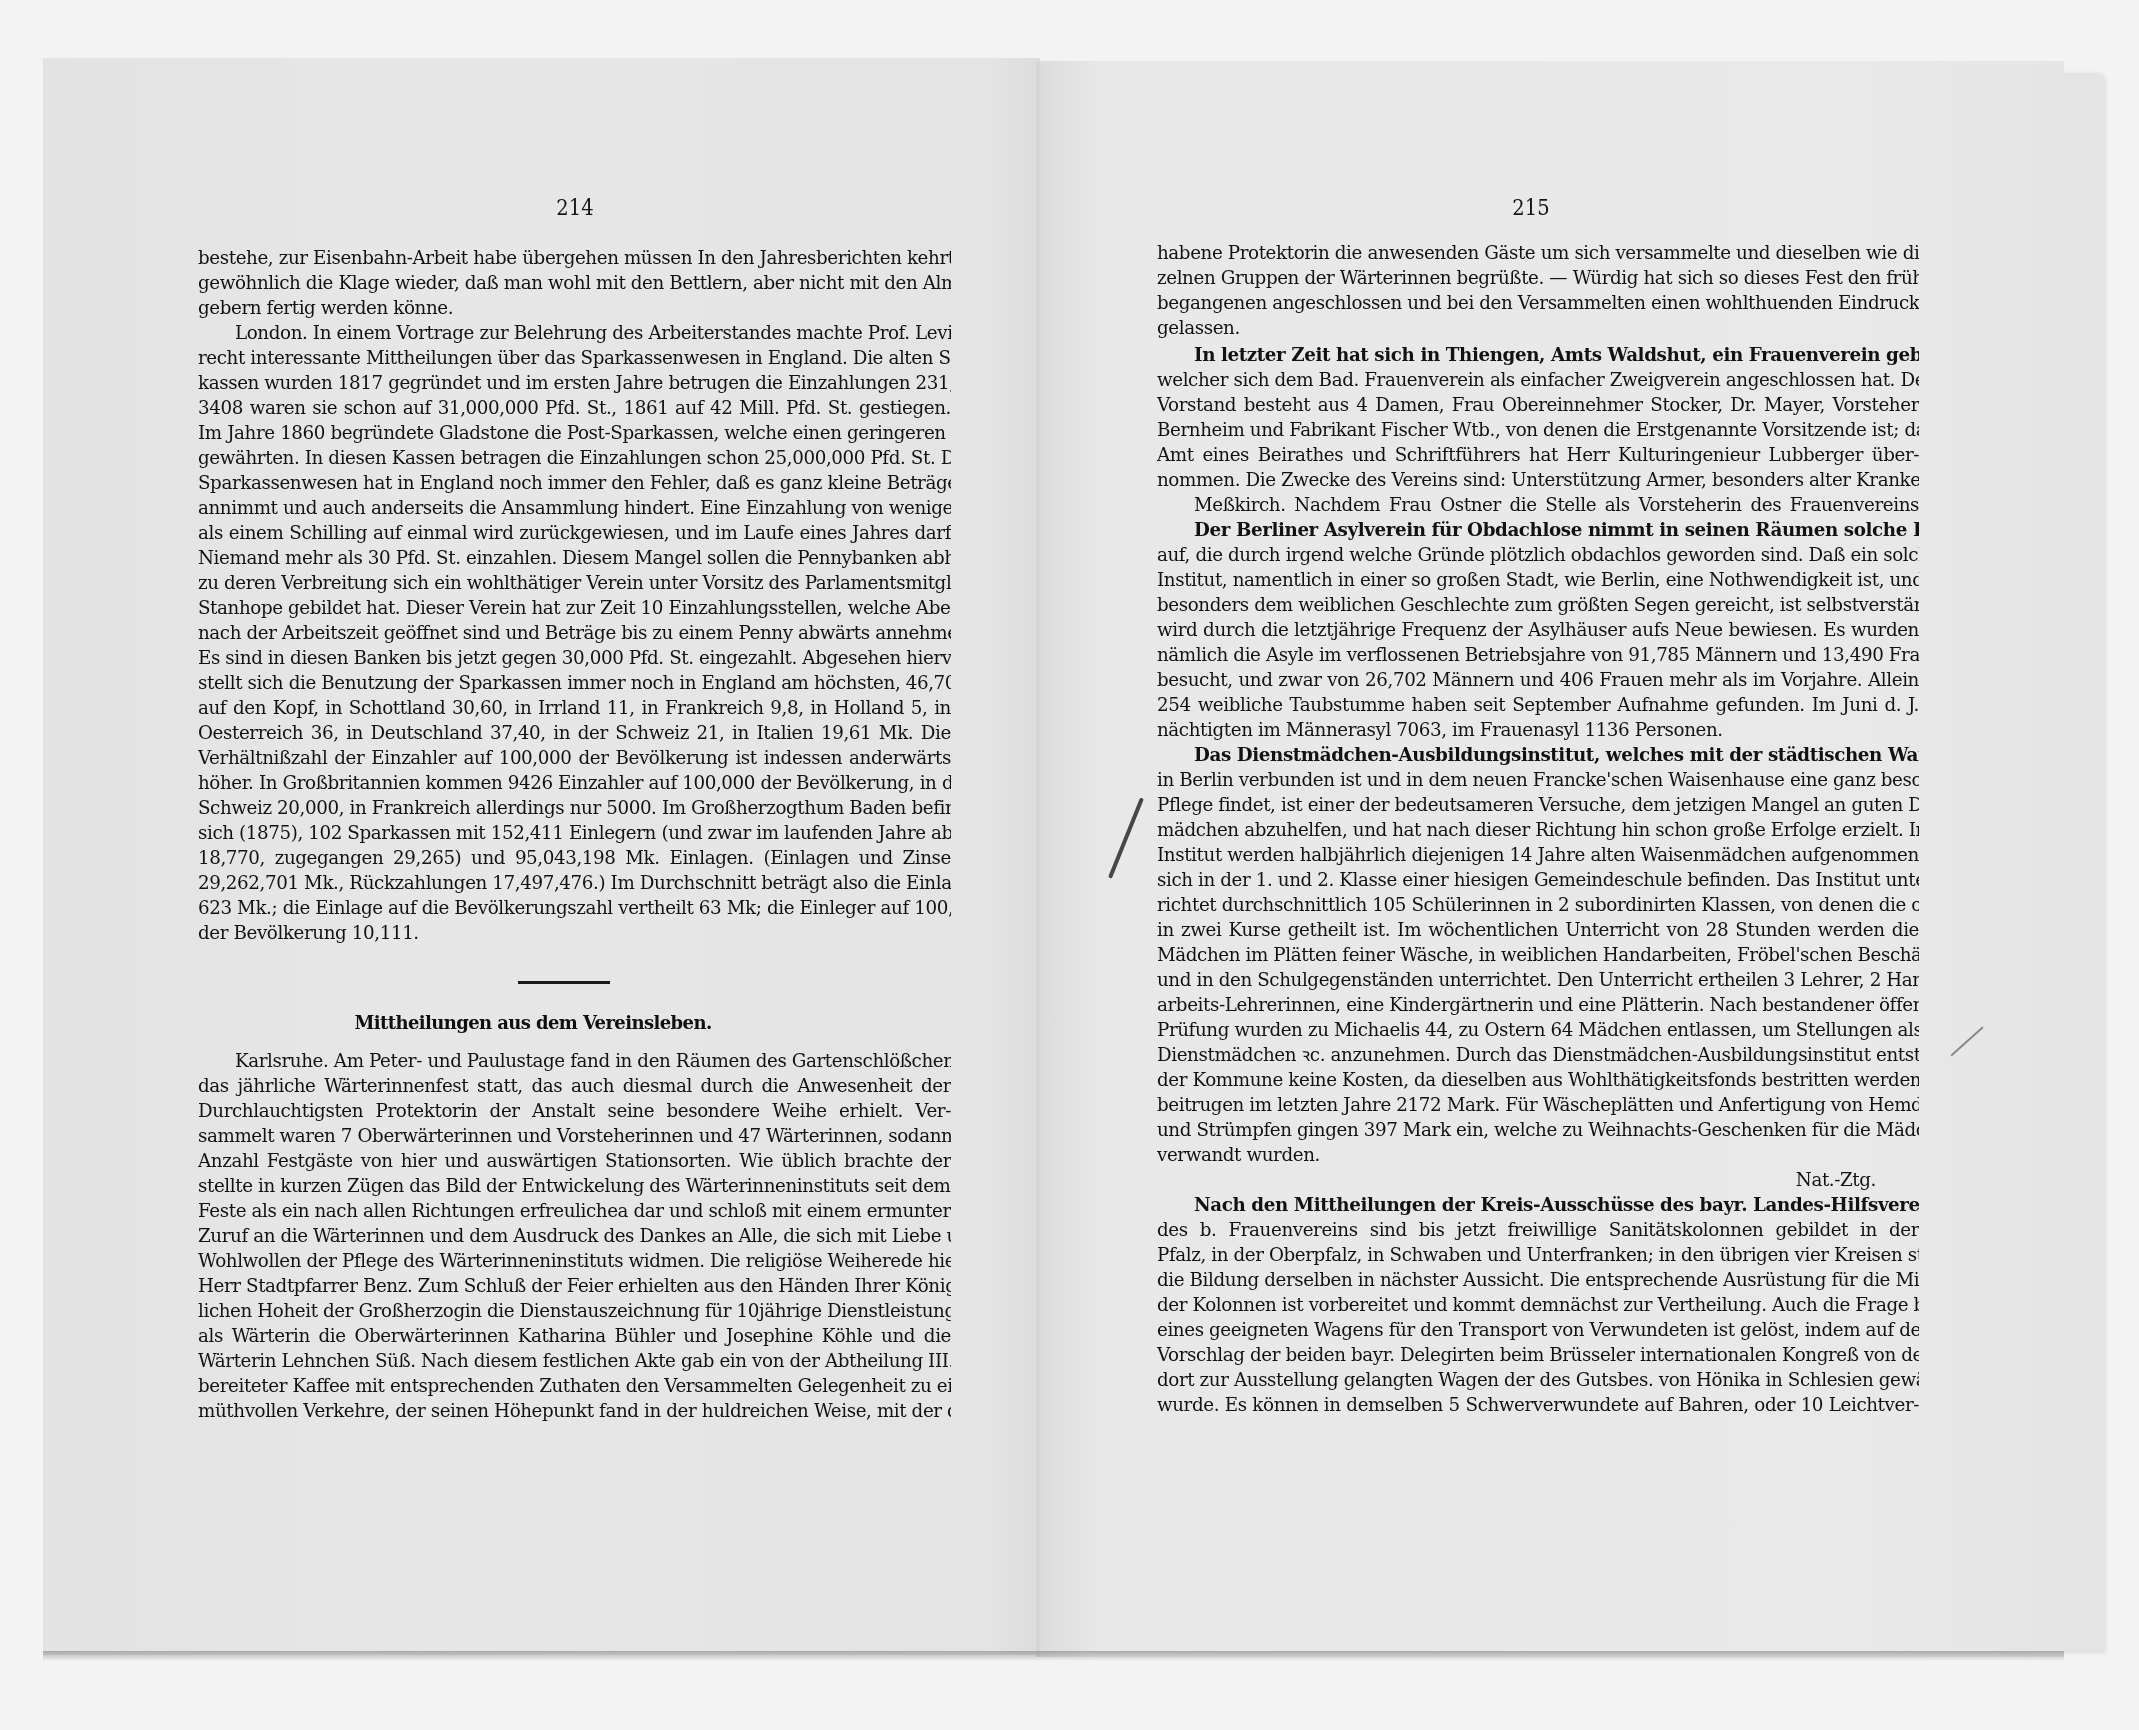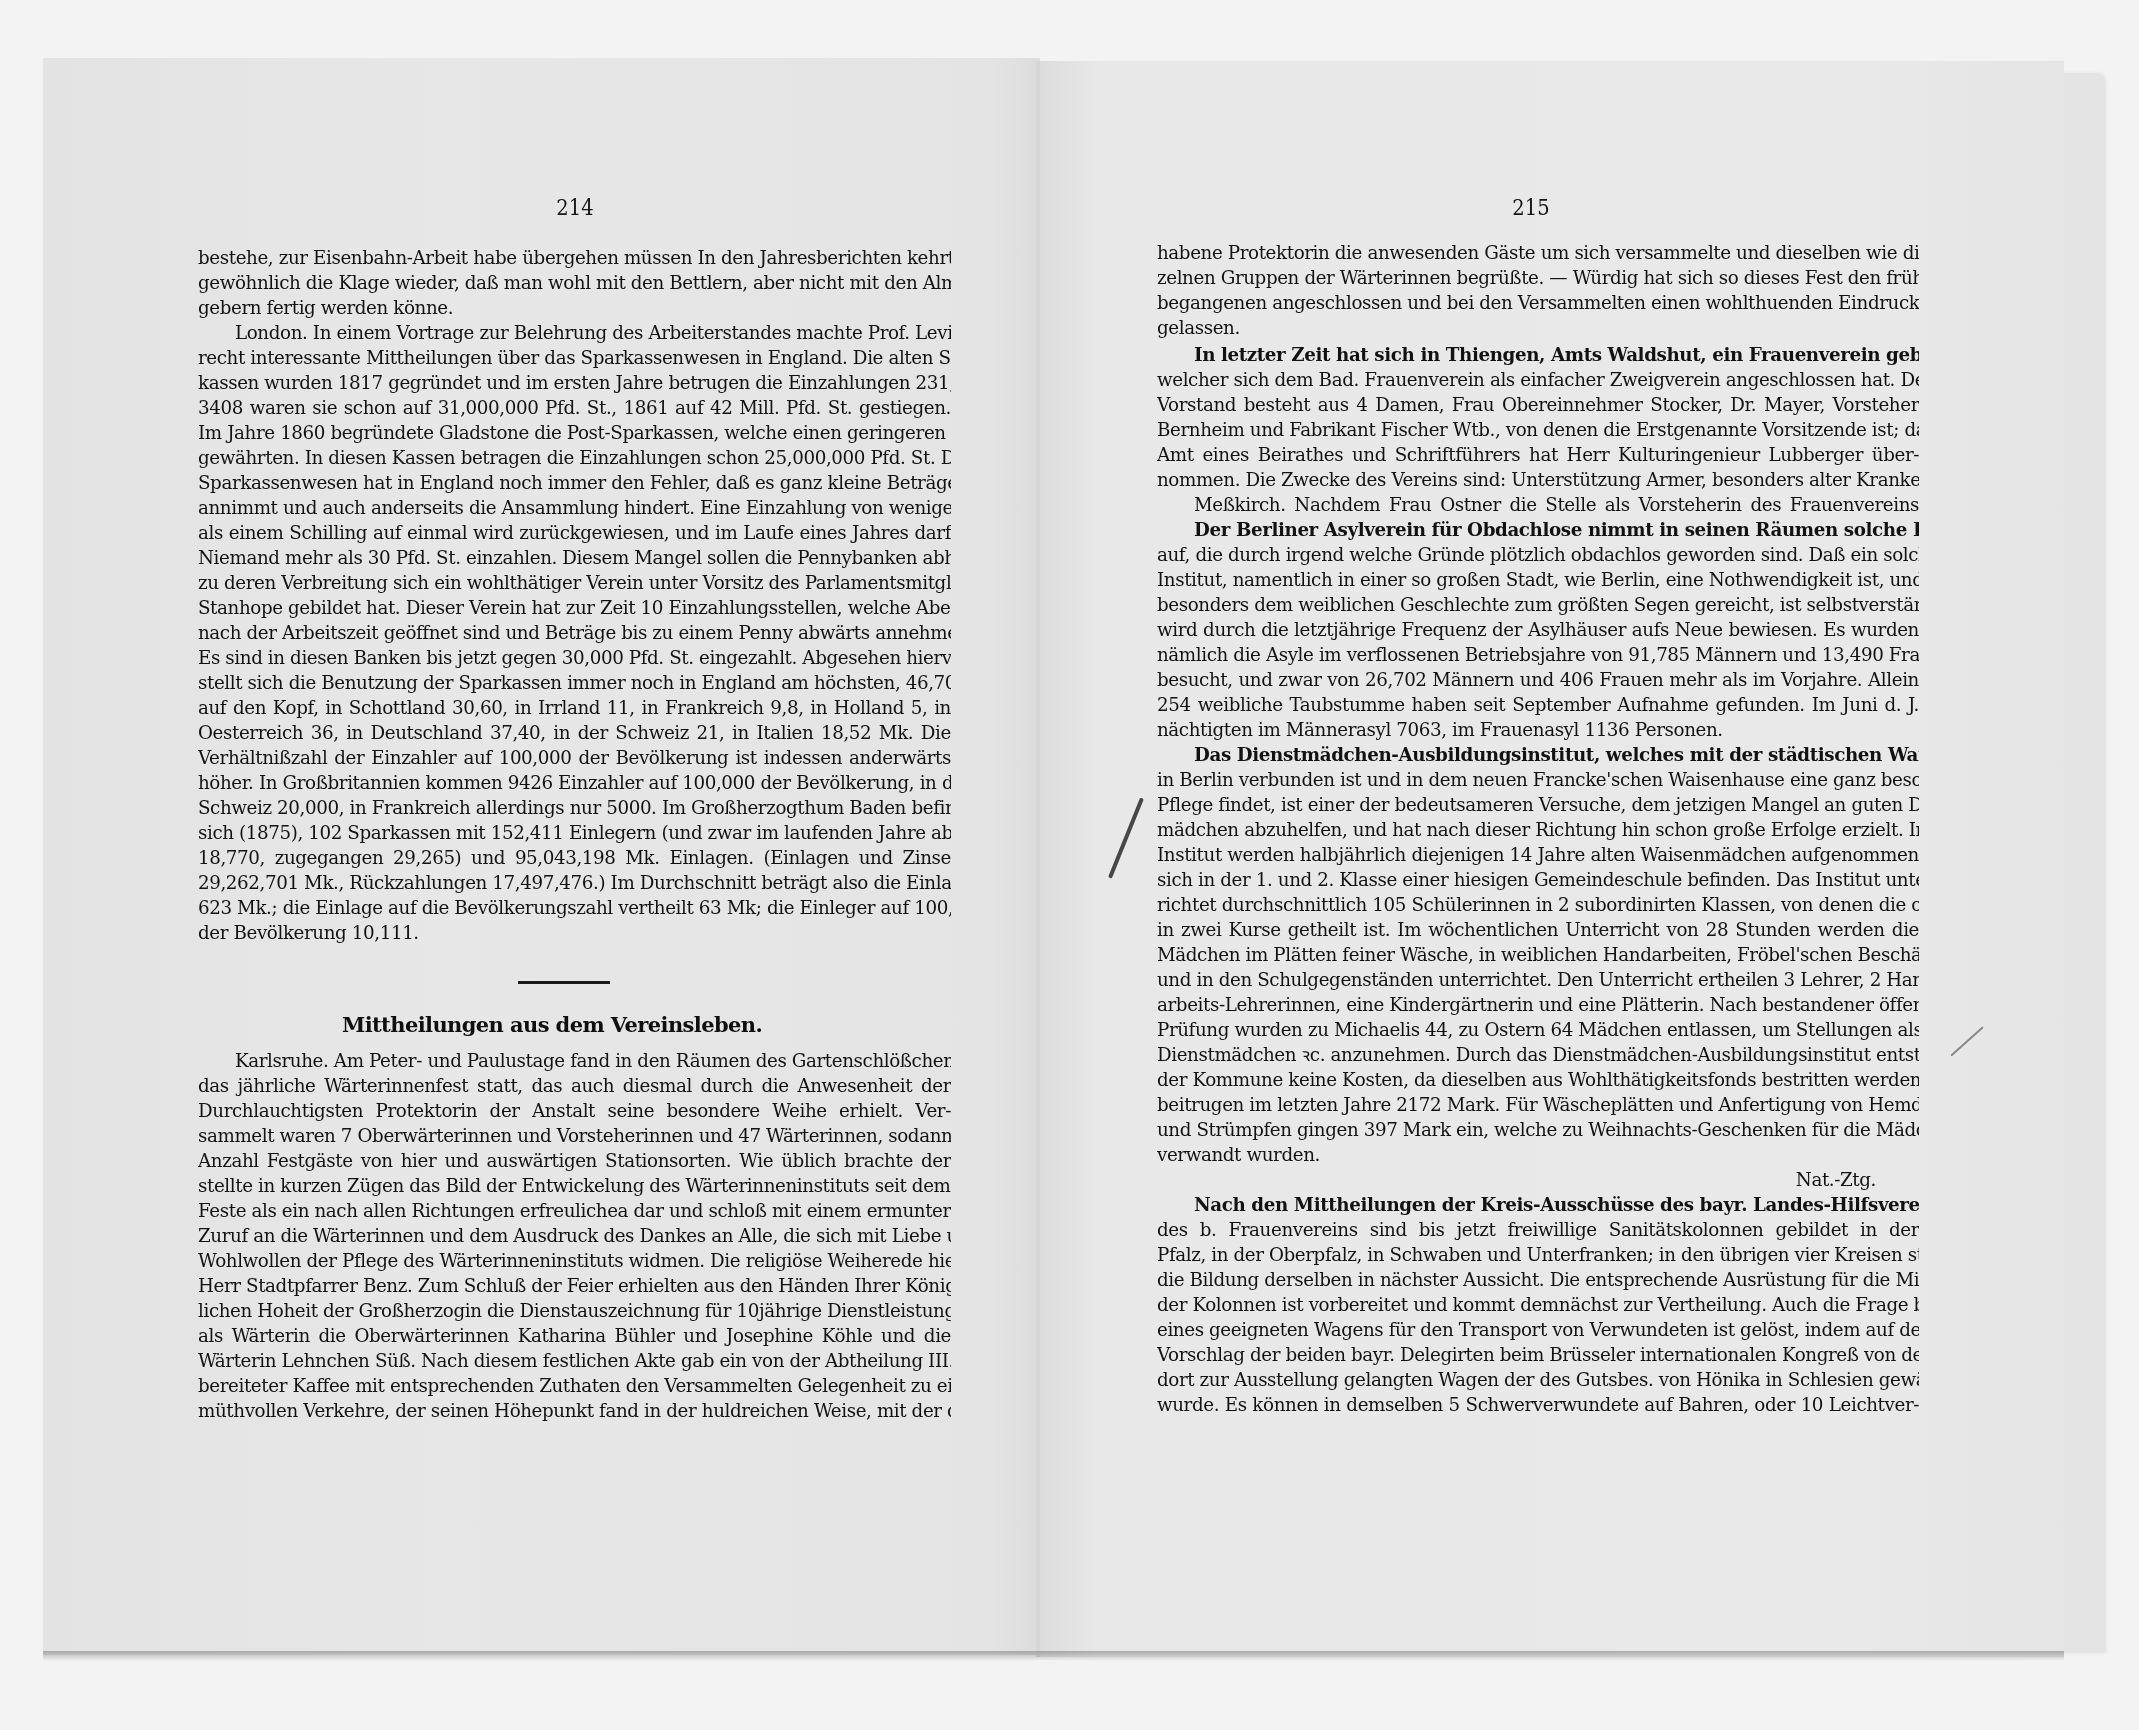--- a/index.html
+++ b/index.html
@@ -19,22 +19,22 @@
        transform:scaleX(0.85);transform-origin:center;}
   .column{position:absolute;}
   .line{height:25px;line-height:25px;font-size:18.3px;color:#121212;white-space:nowrap;
        text-align:justify;text-align-last:justify;overflow:hidden;letter-spacing:-0.4px;
        font-family:"DejaVu Serif","Liberation Serif",serif;}
   .line.last{text-align-last:left;}
   .line.indent{padding-left:37px;}
   .line.bold{font-weight:bold;}
   .line.right{text-align:center;text-align-last:right;padding-right:43px;}
   .section-rule{position:absolute;left:518px;top:981px;width:92px;height:3.1px;background:#1a1a1a;}
-  .section-heading{position:absolute;left:342px;top:1012px;width:416px;text-align:center;
-       font-size:21px;font-weight:bold;color:#0f0f0f;letter-spacing:-0.6px;
+  .section-heading{position:absolute;left:325px;top:1012px;width:416px;text-align:center;
+       font-size:18px;font-weight:bold;color:#0f0f0f;letter-spacing:-0.6px;
        font-family:"DejaVu Serif",serif;white-space:nowrap;}
   .pencil-mark{position:absolute;width:3.7px;background:#2a2a2a;border-radius:1.8px;opacity:0.85;}
 </style>
 </head>
 <body>
 
 <div class="back-sheet"></div>
 <div class="sheet sheet-left"></div>
 <div class="sheet sheet-right"></div>
 <div class="gutter"></div>
@@ -56,21 +56,21 @@
     <div class="line">Sparkassenwesen hat in England noch immer den Fehler, daß es ganz kleine Beträge nicht</div>
     <div class="line">annimmt und auch anderseits die Ansammlung hindert.  Eine Einzahlung von weniger</div>
     <div class="line">als einem Schilling auf einmal wird zurückgewiesen, und im Laufe eines Jahres darf</div>
     <div class="line">Niemand mehr als 30 Pfd. St. einzahlen.  Diesem Mangel sollen die Pennybanken abhelfen,</div>
     <div class="line">zu deren Verbreitung sich ein wohlthätiger Verein unter Vorsitz des Parlamentsmitglieds</div>
     <div class="line">Stanhope gebildet hat.  Dieser Verein hat zur Zeit 10 Einzahlungsstellen, welche Abends</div>
     <div class="line">nach der Arbeitszeit geöffnet sind und Beträge bis zu einem Penny abwärts annehmen.</div>
     <div class="line">Es sind in diesen Banken bis jetzt gegen 30,000 Pfd. St. eingezahlt.  Abgesehen hiervon</div>
     <div class="line">stellt sich die Benutzung der Sparkassen immer noch in England am höchsten, 46,70 Mk.</div>
     <div class="line">auf den Kopf, in Schottland 30,60, in Irrland 11, in Frankreich 9,8, in Holland 5, in</div>
-    <div class="line">Oesterreich 36, in Deutschland 37,40, in der Schweiz 21, in Italien 18,52 Mk.  Die</div>
+    <div class="line">Oesterreich 36, in Deutschland 37,40, in der Schweiz 21, in Italien 19,61 Mk.  Die</div>
     <div class="line">Verhältnißzahl der Einzahler auf 100,000 der Bevölkerung ist indessen anderwärts</div>
     <div class="line">höher.  In Großbritannien kommen 9426 Einzahler auf 100,000 der Bevölkerung, in der</div>
     <div class="line">Schweiz 20,000, in Frankreich allerdings nur 5000.  Im Großherzogthum Baden befinden</div>
     <div class="line">sich (1875), 102 Sparkassen mit 152,411 Einlegern (und zwar im laufenden Jahre abgegangen</div>
     <div class="line">18,770, zugegangen 29,265) und 95,043,198 Mk. Einlagen.  (Einlagen und Zinse</div>
     <div class="line">29,262,701 Mk., Rückzahlungen 17,497,476.)  Im Durchschnitt beträgt also die Einlage</div>
     <div class="line">623 Mk.; die Einlage auf die Bevölkerungszahl vertheilt 63 Mk; die Einleger auf 100,000</div>
     <div class="line last">der Bevölkerung 10,111.</div>
   </div>
 <div class="section-rule"></div>

